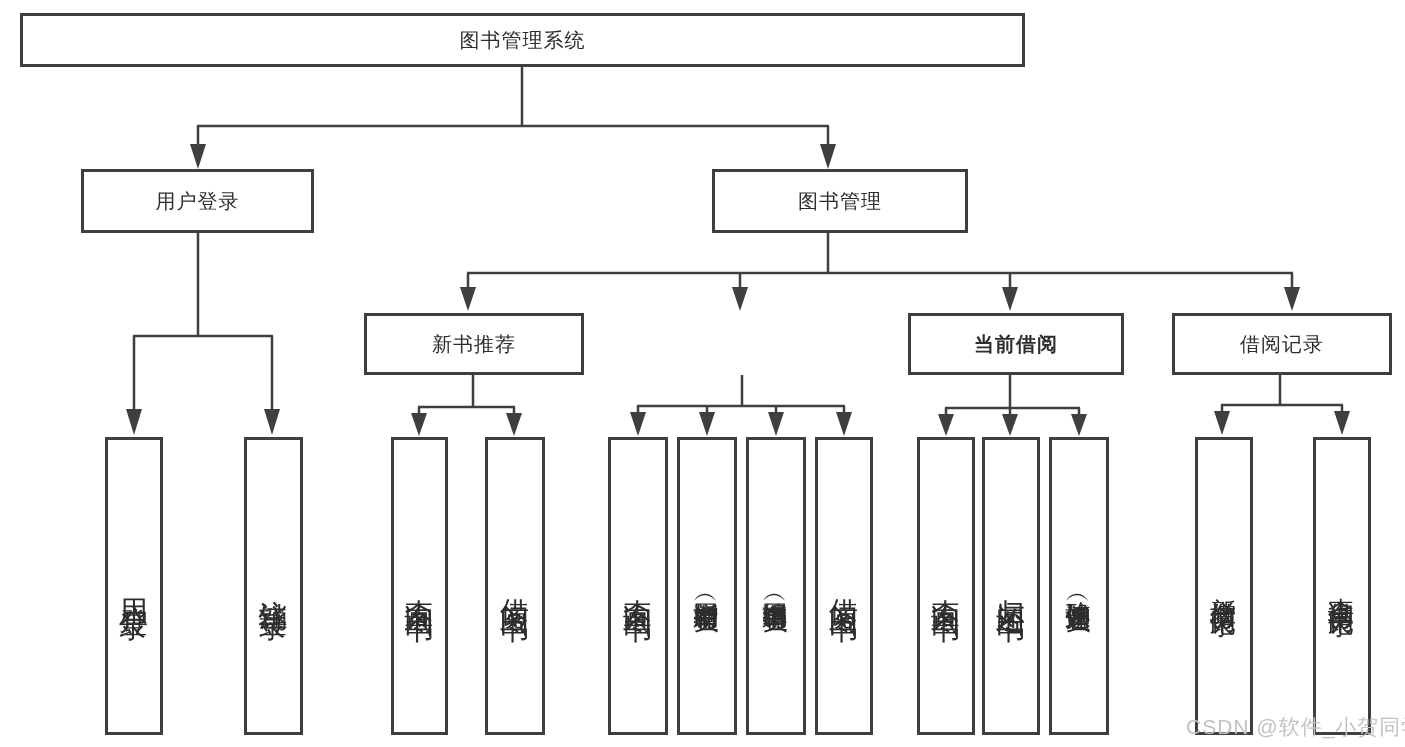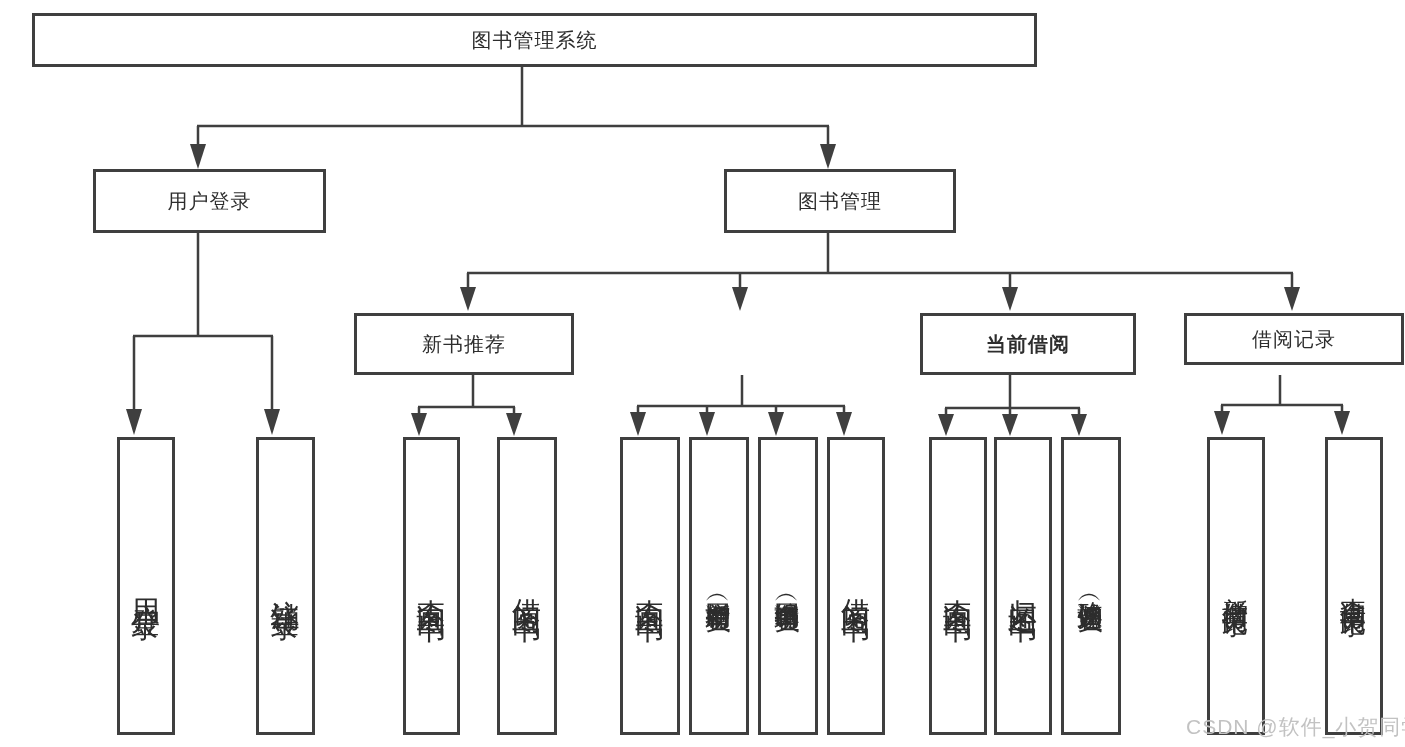--- a/index.html
+++ b/index.html
@@ -15,21 +15,20 @@
   .node {
     position: absolute;
     box-sizing: border-box;
     border: 3px solid #3f3f3f;
     background: #ffffff;
     display: flex;
     align-items: center;
     justify-content: center;
     text-align: center;
     z-index: 2;
-    margin-left: 12px;
   }
   .h-node { font-size: 20px; letter-spacing: 1px; }
   .leaf {
     writing-mode: vertical-rl;
     text-orientation: mixed;
     top: 437px;
     height: 298px;
   }
   .leaf-short { font-size: 29px; letter-spacing: 5px; }
   .leaf-mid   { font-size: 26px; letter-spacing: 3px; }
@@ -90,25 +89,25 @@
     <polygon points="1071,414 1087,414 1079,436"></polygon>
 
     <path d="M1280 375 L1280 405 M1221 405 L1343 405 M1222 405 L1222 414 M1342 405 L1342 414"></path>
     <polygon points="1214,411 1230,411 1222,435"></polygon>
     <polygon points="1334,411 1350,411 1342,435"></polygon>
   </svg>
 
   <div class="node h-node" style="left:20px; top:13px; width:1005px; height:54px;">图书管理系统</div>
 
   <div class="node h-node" style="left:81px; top:169px; width:233px; height:64px;">用户登录</div>
-  <div class="node h-node" style="left:712px; top:169px; width:232px; height:64px;">图书管理</div>
+  <div class="node h-node" style="left:712px; top:169px; width:256px; height:64px;">图书管理</div>
 
-  <div class="node h-node" style="left:342px; top:313px; width:220px; height:62px;">新书推荐</div>
+  <div class="node h-node" style="left:364px; top:313px; width:220px; height:62px;">新书推荐</div>
   <div class="node h-node" style="left:908px; top:313px; width:216px; height:62px;font-weight:bold;">当前借阅</div>
-  <div class="node h-node" style="left:1172px; top:313px; width:220px; height:52px;">借阅记录</div>
+  <div class="node h-node" style="left:1172px; top:313px; width:220px; height:62px;">借阅记录</div>
 
   <div class="node leaf leaf-short" style="left:105px; width:58px;">用户登录</div>
   <div class="node leaf leaf-short" style="left:244px; width:59px;">注销登录</div>
 
   <div class="node leaf leaf-short" style="left:391px; width:57px;">查询图书</div>
   <div class="node leaf leaf-short" style="left:485px; width:60px;">借阅图书</div>
 
   <div class="node leaf leaf-short" style="left:608px; width:60px;">查询图书</div>
   <div class="node leaf leaf-long" style="left:677px; width:60px;">新增图书（管理员）</div>
   <div class="node leaf leaf-long" style="left:746px; width:60px;">编辑图书（管理员）</div>

